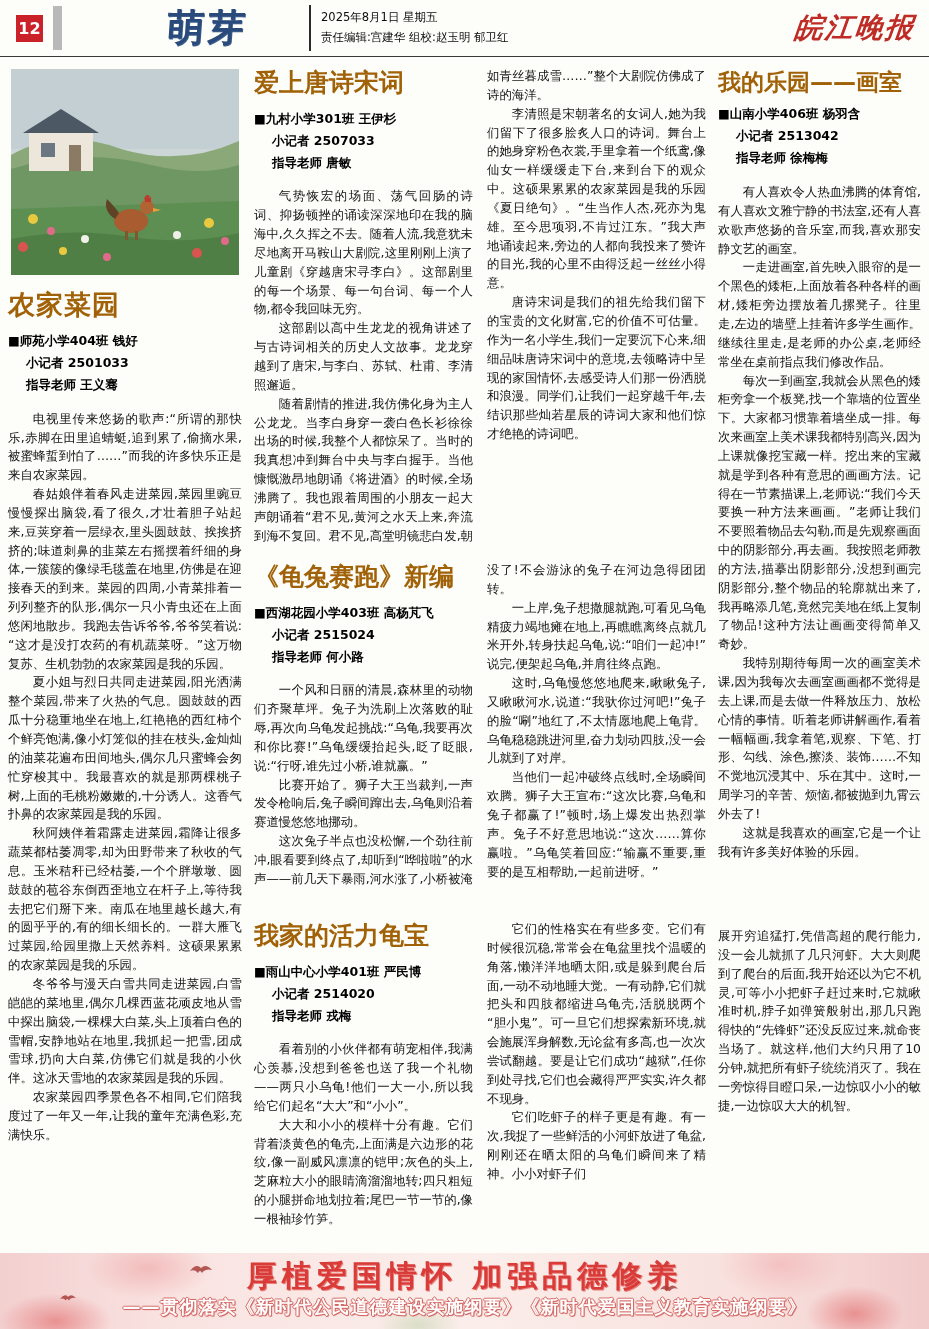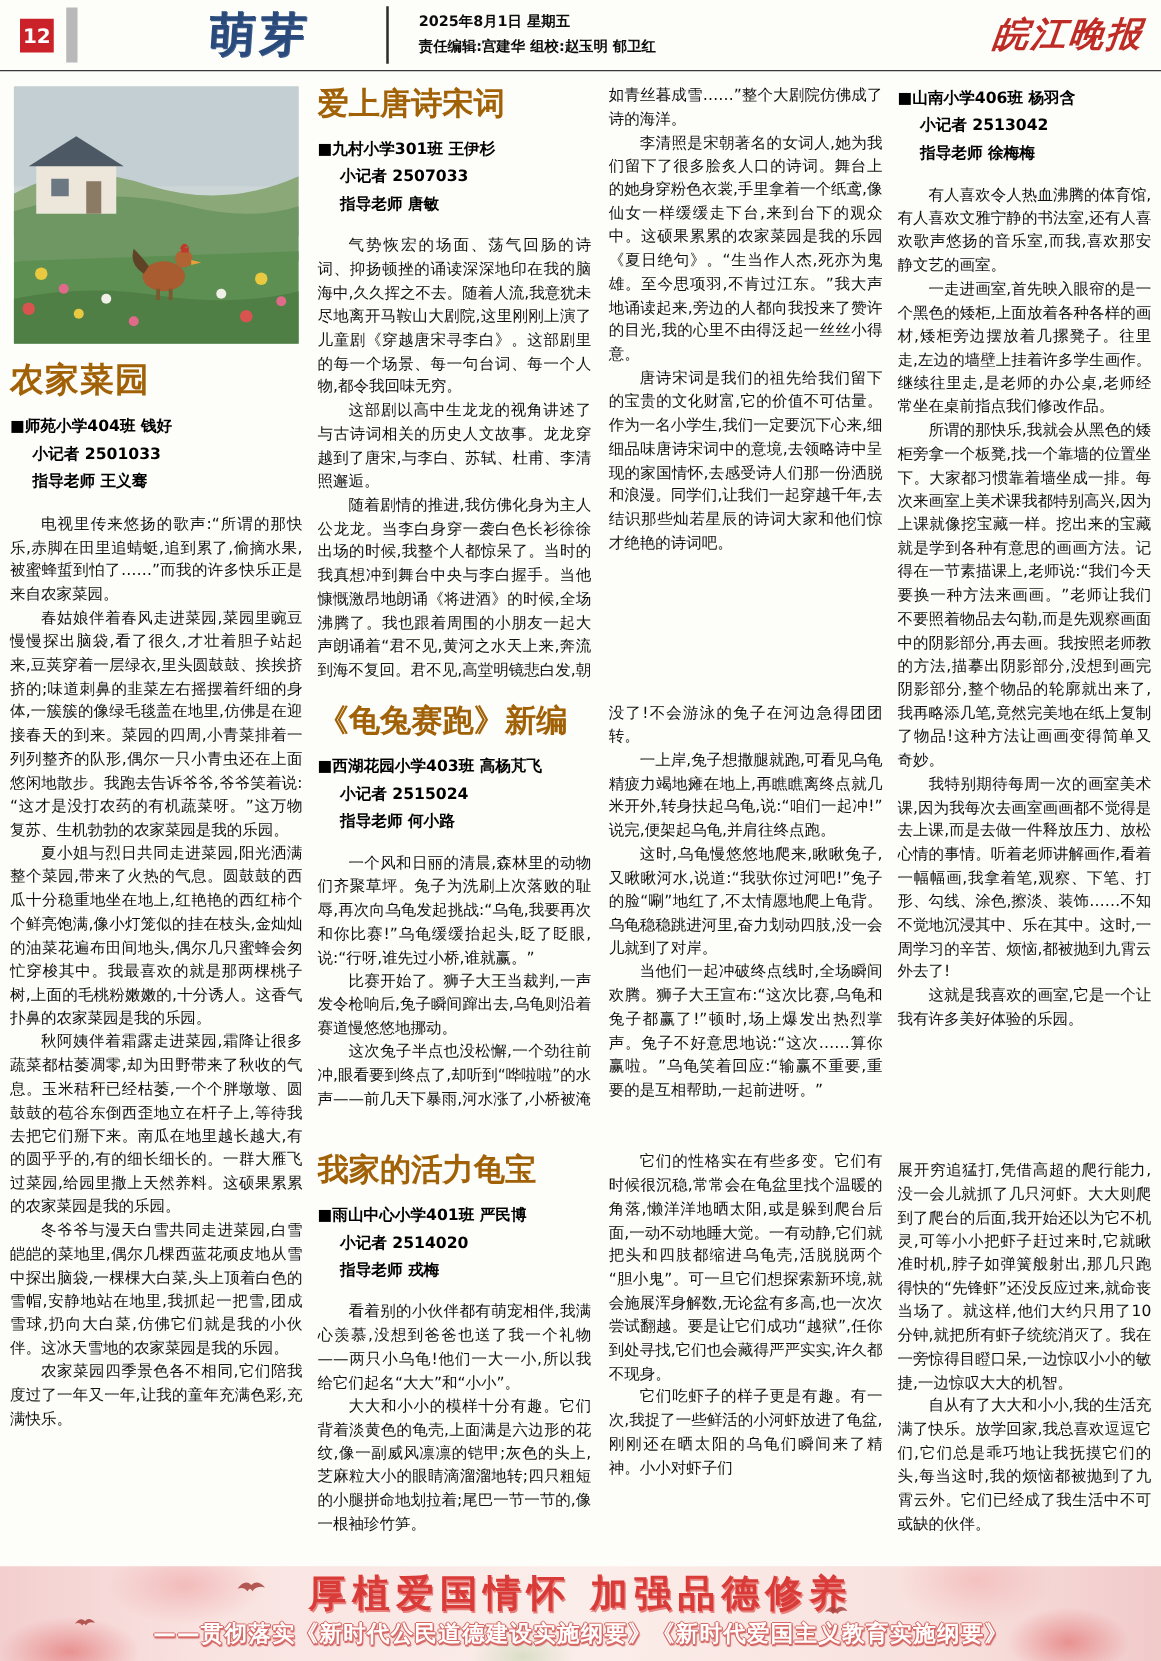--- a/index.html
+++ b/index.html
@@ -17,21 +17,21 @@
     width:27px; height:27px; background:#cb2128; color:#fff; font-weight:bold;
     font-size:16px; display:flex; align-items:center; justify-content:center;
   }
   .graybar { width:9px; height:44px; background:#b9b9b9; margin-left:10px; }
   .masthead {
     margin-left:105px; font-size:37px; font-weight:bold; color:#2a4a7c;
     font-family:"DejaVu Serif", serif; letter-spacing:4px; transform:skewX(-4deg);
     text-shadow:1px 1px 0 #40618f;
   }
   .hvrule { width:2px; height:46px; background:#2b2b2b; margin-left:60px; }
-  .dates { margin-left:24px; font-size:11.5px; font-weight:bold; line-height:1.7; color:#0c0c0c; }
+  .dates { margin-left:10px; font-size:11.5px; font-weight:normal; line-height:1.7; color:#0c0c0c; }
   .paper {
     margin-left:auto; font-size:28px; font-weight:bold; color:#bf2b25;
     font-family:"DejaVu Serif", serif; font-style:italic; letter-spacing:2px;
     transform:skewX(-6deg);
   }
   
   main.content { display:flex; gap:12px; padding:10px 8px 0 8px; height:1196px; }
   .colA { width:234px; }
   .colBC { width:452px; }
   .colD { width:203px; }
@@ -196,35 +196,35 @@
         <p>大大和小小的模样十分有趣。它们背着淡黄色的龟壳,上面满是六边形的花纹,像一副威风凛凛的铠甲;灰色的头上,芝麻粒大小的眼睛滴溜溜地转;四只粗短的小腿拼命地划拉着;尾巴一节一节的,像一根袖珍竹笋。</p>
         <p>它们的性格实在有些多变。它们有时候很沉稳,常常会在龟盆里找个温暖的角落,懒洋洋地晒太阳,或是躲到爬台后面,一动不动地睡大觉。一有动静,它们就把头和四肢都缩进乌龟壳,活脱脱两个“胆小鬼”。可一旦它们想探索新环境,就会施展浑身解数,无论盆有多高,也一次次尝试翻越。要是让它们成功“越狱”,任你到处寻找,它们也会藏得严严实实,许久都不现身。</p>
         <p>它们吃虾子的样子更是有趣。有一次,我捉了一些鲜活的小河虾放进了龟盆,刚刚还在晒太阳的乌龟们瞬间来了精神。小小对虾子们</p>
       </article>
 
     </section>
 
     <section class="colD">
 
       <article class="a5 body">
+        <h2 class="a-title small">我的乐园——画室</h2>
         <div class="byline">
           <div>■山南小学406班  杨羽含</div>
           <div class="by2">小记者 2513042</div>
           <div class="by2">指导老师 徐梅梅</div>
         </div>
         <p>有人喜欢令人热血沸腾的体育馆,有人喜欢文雅宁静的书法室,还有人喜欢歌声悠扬的音乐室,而我,喜欢那安静文艺的画室。</p>
         <p>一走进画室,首先映入眼帘的是一个黑色的矮柜,上面放着各种各样的画材,矮柜旁边摆放着几摞凳子。往里走,左边的墙壁上挂着许多学生画作。继续往里走,是老师的办公桌,老师经常坐在桌前指点我们修改作品。</p>
-        <p>所谓的那快乐,我就会从黑色的矮柜旁拿一个板凳,找一个靠墙的位置坐下。大家都习惯靠着墙坐成一排。每次来画室上美术课我都特别高兴,因为上课就像挖宝藏一样。挖出来的宝藏就是学到各种有意思的画画方法。记得在一节素描课上,老师说:“我们今天要换一种方法来画画。”老师让我们不要照着物品去勾勒,而是先观察画面中的阴影部分,再去画。我按照老师教的方法,描摹出阴影部分,没想到画完阴影部分,整个物品的轮廓就出来了,我再略添几笔,竟然完美地在纸上复制了物品!这种方法让画画变得简单又奇妙。</p>
+        <p>每次一到画室,我就会从黑色的矮柜旁拿一个板凳,找一个靠墙的位置坐下。大家都习惯靠着墙坐成一排。每次来画室上美术课我都特别高兴,因为上课就像挖宝藏一样。挖出来的宝藏就是学到各种有意思的画画方法。记得在一节素描课上,老师说:“我们今天要换一种方法来画画。”老师让我们不要照着物品去勾勒,而是先观察画面中的阴影部分,再去画。我按照老师教的方法,描摹出阴影部分,没想到画完阴影部分,整个物品的轮廓就出来了,我再略添几笔,竟然完美地在纸上复制了物品!这种方法让画画变得简单又奇妙。</p>
         <p>我特别期待每周一次的画室美术课,因为我每次去画室画画都不觉得是去上课,而是去做一件释放压力、放松心情的事情。听着老师讲解画作,看着一幅幅画,我拿着笔,观察、下笔、打形、勾线、涂色,擦淡、装饰……不知不觉地沉浸其中、乐在其中。这时,一周学习的辛苦、烦恼,都被抛到九霄云外去了!</p>
         <p>这就是我喜欢的画室,它是一个让我有许多美好体验的乐园。</p>
       </article>
 
       <div class="cont body">
         <p class="noindent">展开穷追猛打,凭借高超的爬行能力,没一会儿就抓了几只河虾。大大则爬到了爬台的后面,我开始还以为它不机灵,可等小小把虾子赶过来时,它就瞅准时机,脖子如弹簧般射出,那几只跑得快的“先锋虾”还没反应过来,就命丧当场了。就这样,他们大约只用了10分钟,就把所有虾子统统消灭了。我在一旁惊得目瞪口呆,一边惊叹小小的敏捷,一边惊叹大大的机智。</p>
-        <p>自从有了大大和小小,我的生活充满了快乐。放学回家,我总喜欢逗逗它们,它们总是乖巧地让我抚摸它们的头,每当这时,我的烦恼都被抛到了九霄云外。它们已经成了我生活中不可或缺的伙伴。</p>
       </div>
 
     </section>
   </main>
 
   <footer class="banner">
     <svg class="bird" style="left:190px; top:10px;" width="22" height="12" viewBox="0 0 22 12">
       <path d="M0 8 Q6 0 11 5 Q16 0 22 7 Q15 5 12 10 Q10 6 8 10 Q5 6 0 8 Z"></path>
     </svg>
     <svg class="bird" style="left:660px; top:30px;" width="18" height="10" viewBox="0 0 22 12">

